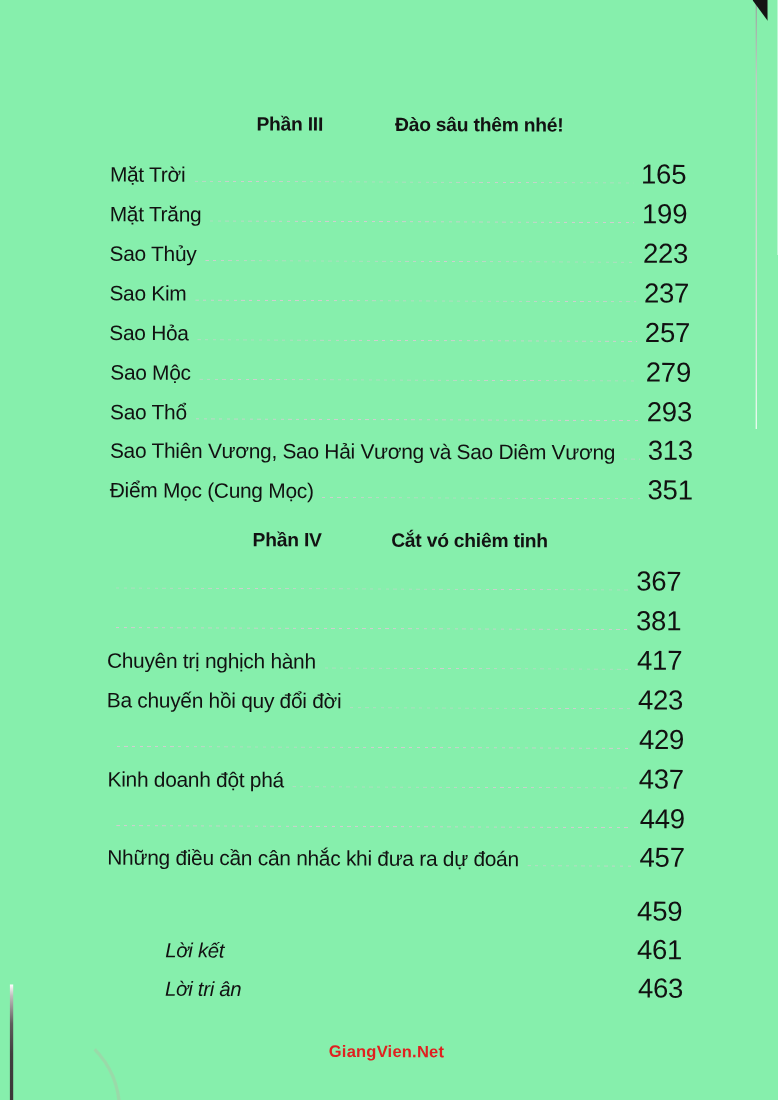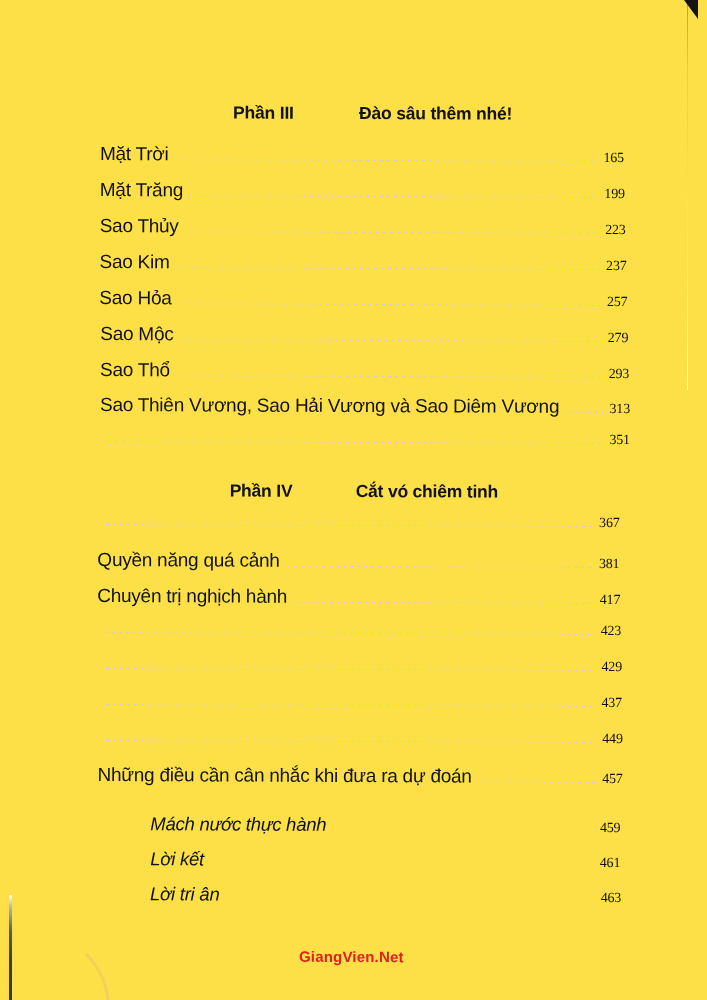--- a/index.html
+++ b/index.html
@@ -110,26 +110,25 @@
     left: 0;
     right: 0;
     top: 0;
     height: 1px;
     background-image: repeating-linear-gradient(
         to right,
         #cfcfcf 0px, #cfcfcf 3px,
         rgba(255,255,255,0) 3px, rgba(255,255,255,0) 7px);
   }
   .toc-page {
-    font-size: 14px;
+    font-size: 25px;
     color: #111111;
     flex: 0 0 auto;
     text-align: center;
     letter-spacing: -0.2px;
-    font-family: Liberation Serif, serif;
   }
 
   .toc-row.italic .toc-title {
     font-style: italic;
     font-size: 18.5px;
   }
   .toc-row.italic .leader::before { background-image: none; }
 
   .watermark {
     position: absolute;
@@ -138,21 +137,21 @@
     width: 707px;
     text-align: center;
     font-size: 15px;
     font-weight: bold;
     letter-spacing: 0.2px;
   }
 </style>
 </head>
 <body>
 
-<div id="page" style="background: #fde047;">
+<div id="page" style="background: #86efac;">
 
   <div class="sheet">
 
     <div class="part-head" style="left:232px; top:103px;">
       <span class="part-label">Phần III</span>
       <span class="part-title">Đào sâu thêm nhé!</span>
     </div>
 
     <div class="toc-row" style="left:99px; top:144px; width:524px;">
       <span class="toc-title">Mặt Trời</span>
@@ -196,74 +195,75 @@
       <span class="toc-page">293</span>
     </div>
 
     <div class="toc-row" style="left:100px; top:395px; width:530px;">
       <span class="toc-title">Sao Thiên Vương, Sao Hải Vương và Sao Diêm Vương</span>
       <span class="leader"></span>
       <span class="toc-page">313</span>
     </div>
 
     <div class="toc-row" style="left:100px; top:431px; width:530px;">
+      <span class="toc-title">Điểm Mọc (Cung Mọc)</span>
       <span class="leader"></span>
       <span class="toc-page">351</span>
     </div>
 
     <div class="part-head" style="left:230px; top:481px;">
       <span class="part-label">Phần IV</span>
       <span class="part-title">Cắt vó chiêm tinh</span>
     </div>
 
     <div class="toc-row" style="left:98px; top:514px; width:522px;">
       <span class="leader"></span>
       <span class="toc-page">367</span>
     </div>
 
     <div class="toc-row" style="left:98px; top:550px; width:522px;">
-      <span class="toc-title">Quyền năng quá cảnh</span>
       <span class="leader"></span>
       <span class="toc-page">381</span>
     </div>
 
     <div class="toc-row" style="left:98px; top:586px; width:523px;">
       <span class="toc-title">Chuyên trị nghịch hành</span>
       <span class="leader"></span>
       <span class="toc-page">417</span>
     </div>
 
     <div class="toc-row" style="left:98px; top:622px; width:524px;">
+      <span class="toc-title">Ba chuyến hồi quy đổi đời</span>
       <span class="leader"></span>
       <span class="toc-page">423</span>
     </div>
 
     <div class="toc-row" style="left:99px; top:658px; width:524px;">
       <span class="leader"></span>
       <span class="toc-page">429</span>
     </div>
 
     <div class="toc-row" style="left:99px; top:694px; width:524px;">
+      <span class="toc-title">Kinh doanh đột phá</span>
       <span class="leader"></span>
       <span class="toc-page">437</span>
     </div>
 
     <div class="toc-row" style="left:99px; top:730px; width:525px;">
       <span class="leader"></span>
       <span class="toc-page">449</span>
     </div>
 
     <div class="toc-row" style="left:99px; top:765px; width:525px;">
       <span class="toc-title">Những điều cần cân nhắc khi đưa ra dự đoán</span>
       <span class="leader"></span>
       <span class="toc-page">457</span>
     </div>
 
     <div class="toc-row italic" style="left:152px; top:814px; width:470px;">
-      <span class="toc-title">Mách nước thực hành</span>
       <span class="leader"></span>
       <span class="toc-page">459</span>
     </div>
 
     <div class="toc-row italic" style="left:152px; top:849px; width:470px;">
       <span class="toc-title">Lời kết</span>
       <span class="leader"></span>
       <span class="toc-page">461</span>
     </div>
 

